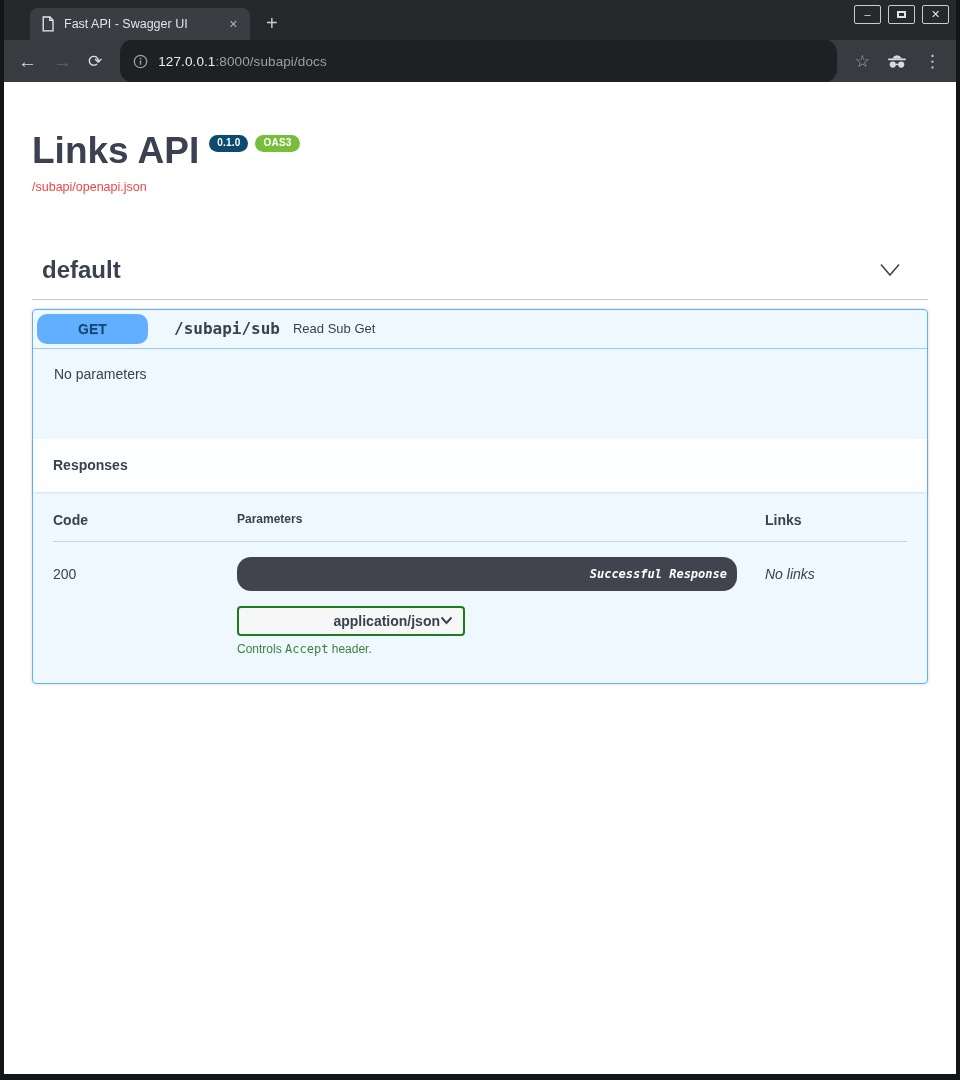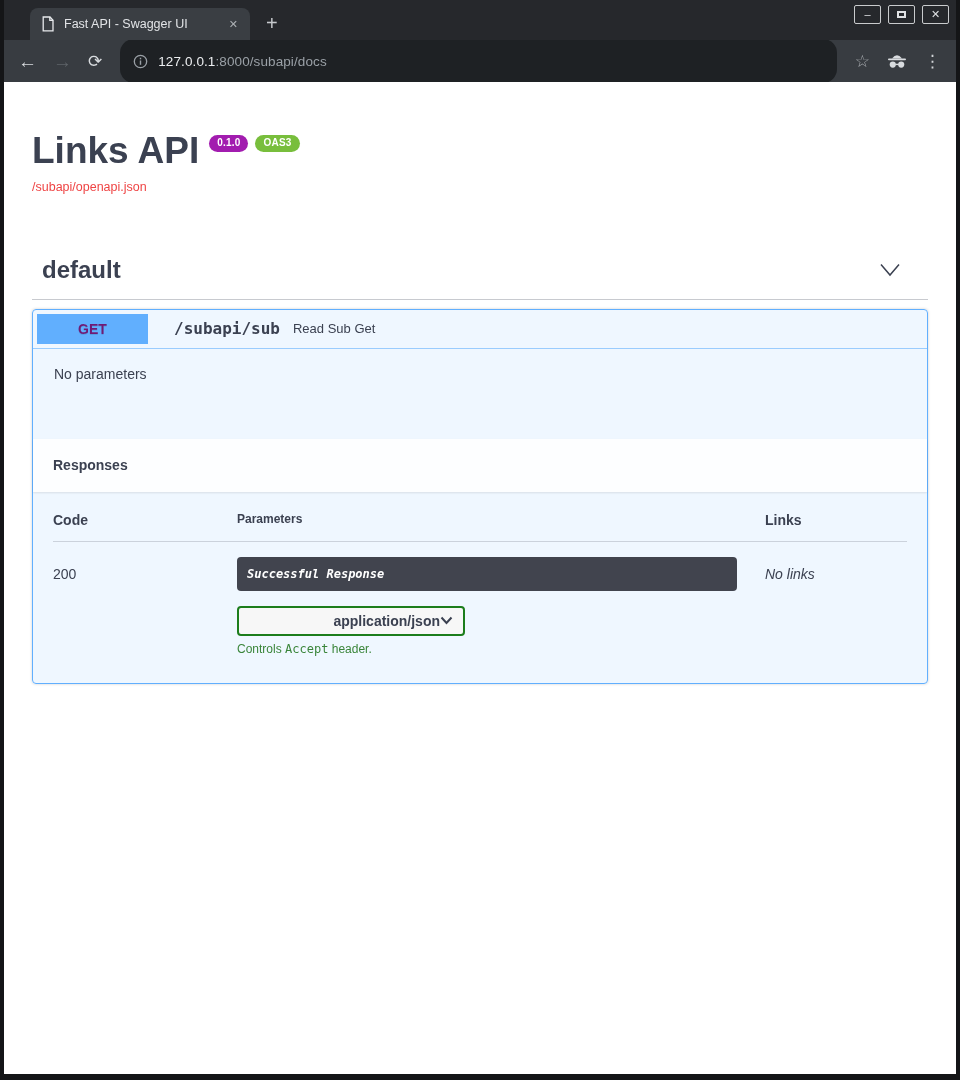--- a/index.html
+++ b/index.html
@@ -40,38 +40,38 @@
   
   .content { flex:1; background:#fff; overflow:hidden; }
   .page { padding:0 28px; color:#3b4151; }
 
   .info-block { margin-top:50px; }
   .api-title { display:flex; align-items:flex-start; gap:10px;
                font-size:37px; font-weight:bold; color:#3b4151; line-height:1.05; }
   .badges { display:flex; gap:7px; margin-top:3px; }
   .badge { font-size:10px; font-weight:bold; color:#fff; padding:3px 8px 4px;
            border-radius:10px; line-height:1; letter-spacing:.2px; }
-  .badge-version { background:#a21caf; }
+  .badge-version { background:#0c4a6e; }
   .badge-oas { background:#78be3c; }
   .spec-link { display:inline-block; margin-top:9px; font-size:12.5px;
                color:#ef4444; text-decoration:none; }
 
   .tag-header { margin-top:57px; display:flex; justify-content:space-between;
                 align-items:center; padding:4px 10px 15px 10px;
                 border-bottom:1px solid rgba(59,65,81,.28); cursor:pointer; }
   .tag-header h3 { font-size:24px; font-weight:bold; color:#3b4151; }
   .tag-chevron { margin-right:17px; }
 
   .opblock { margin-top:9px; border:1px solid #61affe; border-radius:4px;
              background:rgba(97,175,254,.1); box-shadow:0 0 3px rgba(0,0,0,.19); }
   .op-summary { display:flex; align-items:center; padding:4px;
                 border-bottom:1px solid rgba(97,175,254,.6); cursor:pointer; }
   .method { width:111px; height:30px; line-height:30px; text-align:center;
-            background:#61affe; color:#701a75; font-weight:bold; font-size:14px;
-            border-radius:0; text-shadow:0 1px 0 rgba(0,0,0,.1); }
+            background:#61affe; color:#0c4a6e; font-weight:bold; font-size:14px;
+            border-radius:10px; text-shadow:0 1px 0 rgba(0,0,0,.1); }
   .path { margin-left:26px; font-family:"DejaVu Sans Mono", monospace;
           font-size:16px; font-weight:bold; color:#3b4151; }
   .op-desc { margin-left:13px; font-size:13px; color:#3b4151; }
 
   .sec-header { height:48px; background:rgba(255,255,255,.85); display:flex;
                 align-items:center; justify-content:space-between; padding:0 20px;
                 box-shadow:0 1px 2px rgba(0,0,0,.1); }
   .param-tab { font-size:14px; font-weight:bold; color:#3b4151; position:relative; }
   .param-tab::after { content:""; position:absolute; left:-9px; right:-9px;
                       bottom:-15px; height:4px; background:#61affe; }
@@ -81,23 +81,23 @@
   .op-empty { height:90px; padding:17px 21px; font-size:14px; color:#3b4151; }
   .responses-h { height:53px; font-size:14px; font-weight:bold; color:#3b4151; }
 
   .responses-body { padding:20px 20px 27px; }
   .t-head, .t-row { display:grid; grid-template-columns:184px 1fr 142px; }
   .t-head { font-size:14px; font-weight:bold; color:#3b4151; padding-bottom:13px;
             border-bottom:1px solid rgba(59,65,81,.2); }
   .t-head .small-h { font-size:12px; }
   .t-row { padding-top:15px; font-size:14px; color:#3b4151; align-items:start; }
   .code-cell { padding-top:9px; }
-  .markdown-box { width:500px; background:#41444e; color:#fff; border-radius:4px;
+  .markdown-box { width:500px; background:#41444e; color:#fff; border-radius:14px;
                   padding:10px; font-family:"DejaVu Sans Mono", monospace;
-                  font-size:12px; font-style:italic; font-weight:bold; }
+                  font-size:12px; font-style:italic; font-weight:bold;text-align:right; }
   .select-wrap { margin-top:15px; }
   .media-select { width:228px; height:30px; background:#f7f7f7;
                   border:2px solid #1c7d1c; border-radius:4px; display:flex;
                   align-items:center; justify-content:flex-end;
                   padding:0 10px; font-weight:bold; font-size:14px;
                   color:#3b4151; cursor:pointer; }
   .hint { margin-top:6px; font-size:12px; color:#3a853a; }
   .hint code { font-family:"DejaVu Sans Mono", monospace; font-size:12px; }
   .links-cell { font-style:italic; padding-top:9px; }
 </style>

